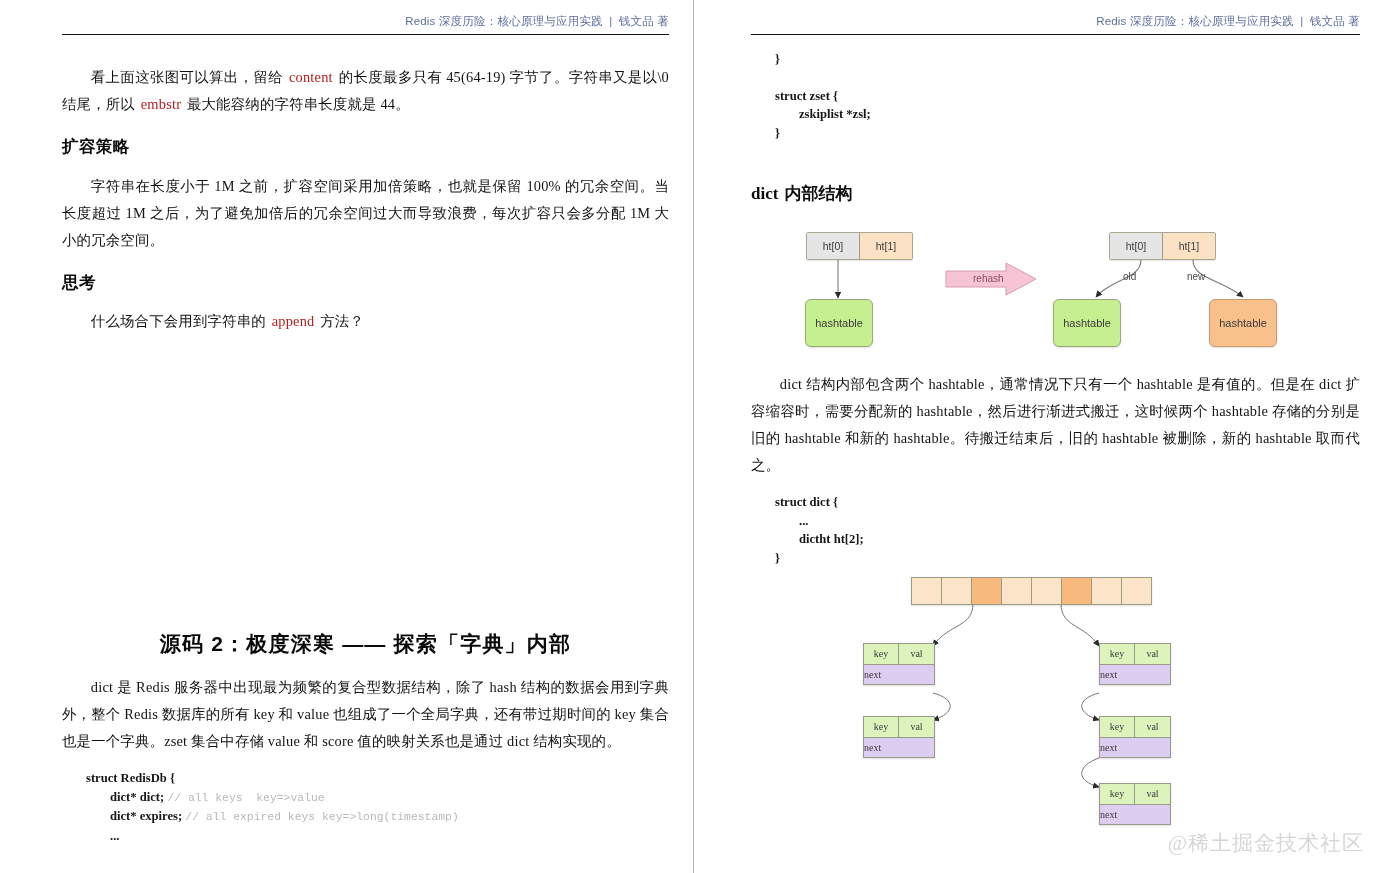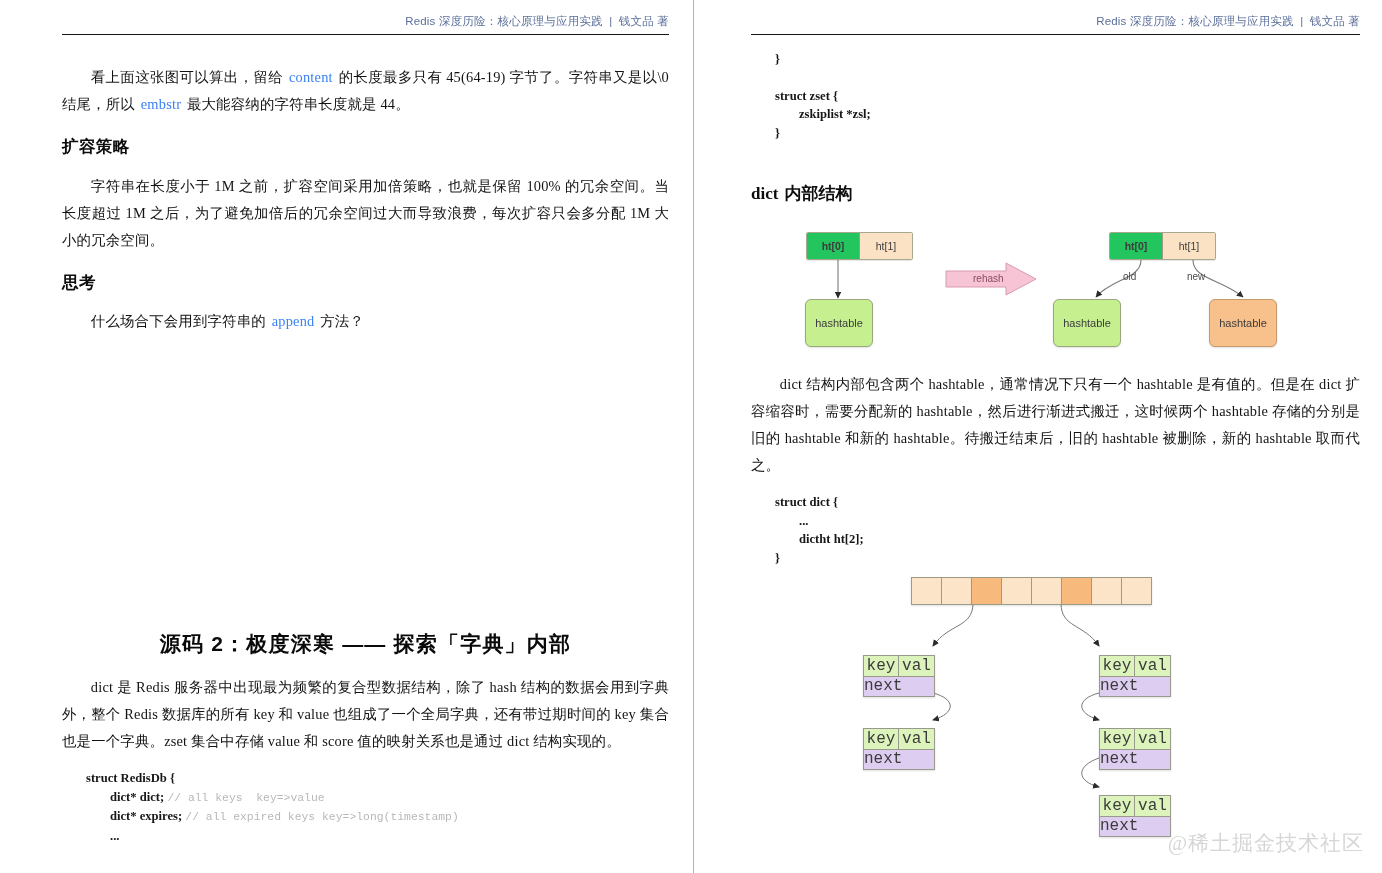--- a/index.html
+++ b/index.html
@@ -57,21 +57,21 @@
 
   
   .para {
     font-size: 14.4px;
     line-height: 27px;
     text-align: justify;
     letter-spacing: .2px;
     color: #131313;
   }
   .para.indent { text-indent: 2em; }
-  .code-term { color: #3b82f6; padding: 0 2px; }
+  .code-term { color: #b91c1c; padding: 0 2px; }
 
   h3.sec {
     font-family: "Liberation Sans", sans-serif;
     font-weight: bold;
     font-size: 16.5px;
     margin: 18px 0 8px 0;
     color: #0d0d0d;
     letter-spacing: .4px;
   }
   h2.chapter {
@@ -130,21 +130,21 @@
   }
   .htcell {
     width: 52px;
     height: 26px;
     line-height: 26px;
     text-align: center;
     font-family: "Liberation Sans", sans-serif;
     font-size: 10.5px;
     color: #3d3d3d;
   }
-  .htcell.green { background: #22c55e; border-right: 1px solid #9d9d85; font-weight: bold; }
+  .htcell.green { background: #e5e5e5; border-right: 1px solid #9d9d85; }
   .htcell.peach { background: #fbe2c5; }
 
   .htbox {
     position: absolute;
     width: 66px;
     height: 46px;
     border-radius: 6px;
     border: 1px solid #9aa87c;
     background: #c6ef90;
     font-family: "Liberation Sans", sans-serif;
@@ -186,24 +186,23 @@
     border-right: 1px solid #9b9b86;
   }
   .bucket:last-child { border-right: none; }
   .bucket.hot { background: #f8b97c; }
 
   .node {
     position: absolute;
     width: 70px;
     border: 1px solid #9a9a8c;
     box-shadow: 0 1px 2px rgba(0,0,0,.12);
-    font-family: Liberation Mono, monospace;
-    font-size: 16px;
+    font-family: Liberation Serif, serif;
+    font-size: 10px;
     color: #3b3b3b;
-    margin-top: 12px;
   }
   .node .kvrow { display: flex; }
   .node .kv {
     width: 50%;
     height: 20px;
     line-height: 20px;
     text-align: center;
     background: #dcf3bb;
     box-sizing: border-box;
   }

